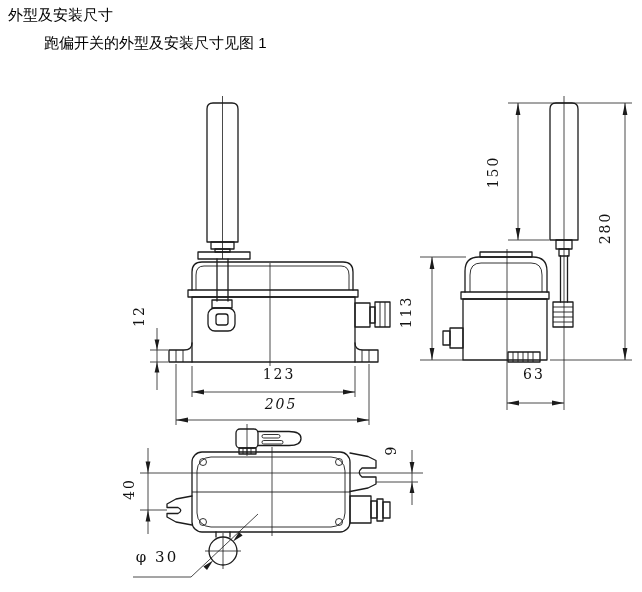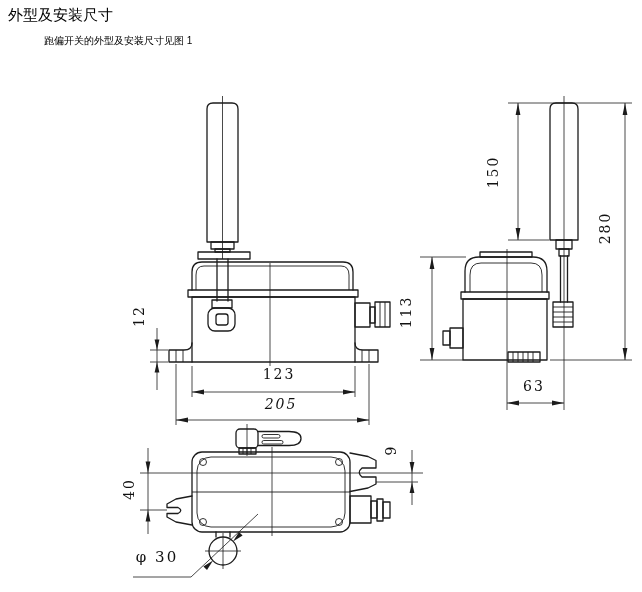--- a/index.html
+++ b/index.html
@@ -9,21 +9,21 @@
     background:#ffffff;
     font-family:"Liberation Sans", sans-serif;
     overflow:hidden;
   }
   .title1{
     position:absolute;left:8px;top:6px;
     font-size:15px;color:#000;white-space:nowrap;font-family:Liberation Mono, monospace;
   }
   .title2{
     position:absolute;left:44px;top:34px;
-    font-size:10px;color:#000;white-space:nowrap;
+    font-size:15px;color:#000;white-space:nowrap;
   }
   svg{position:absolute;left:0;top:0;}
   .dim{
     position:absolute;
     font-family:"DejaVu Serif", serif;
     font-size:14px;color:#111;
     letter-spacing:2px;white-space:nowrap;
     transform:translate(-50%,-50%);
   }
   .dim.rot{transform:translate(-50%,-50%) rotate(-90deg);}
@@ -201,18 +201,18 @@
       <path class="arr" d="M412,482 L409.6,493 L414.4,493 Z"></path>
     </g>
   </svg>
 
   <span class="dim rot" style="left:139px;top:316px;">12</span>
   <span class="dim" style="left:279px;top:374px;">123</span>
   <span class="dim" style="left:281px;top:404px;font-style:italic;">205</span>
   <span class="dim rot" style="left:406px;top:312px;">113</span>
   <span class="dim rot" style="left:493px;top:172px;">150</span>
   <span class="dim rot" style="left:605px;top:228px;">280</span>
-  <span class="dim" style="left:534px;top:386px;">63</span>
+  <span class="dim" style="left:534px;top:374px;">63</span>
   <span class="dim rot" style="left:129px;top:489px;">40</span>
   <span class="dim rot" style="left:391px;top:450px;">9</span>
   <span class="dim dia" style="left:157px;top:557px;">φ 30</span>
 
 </div>
 
 </body></html>

